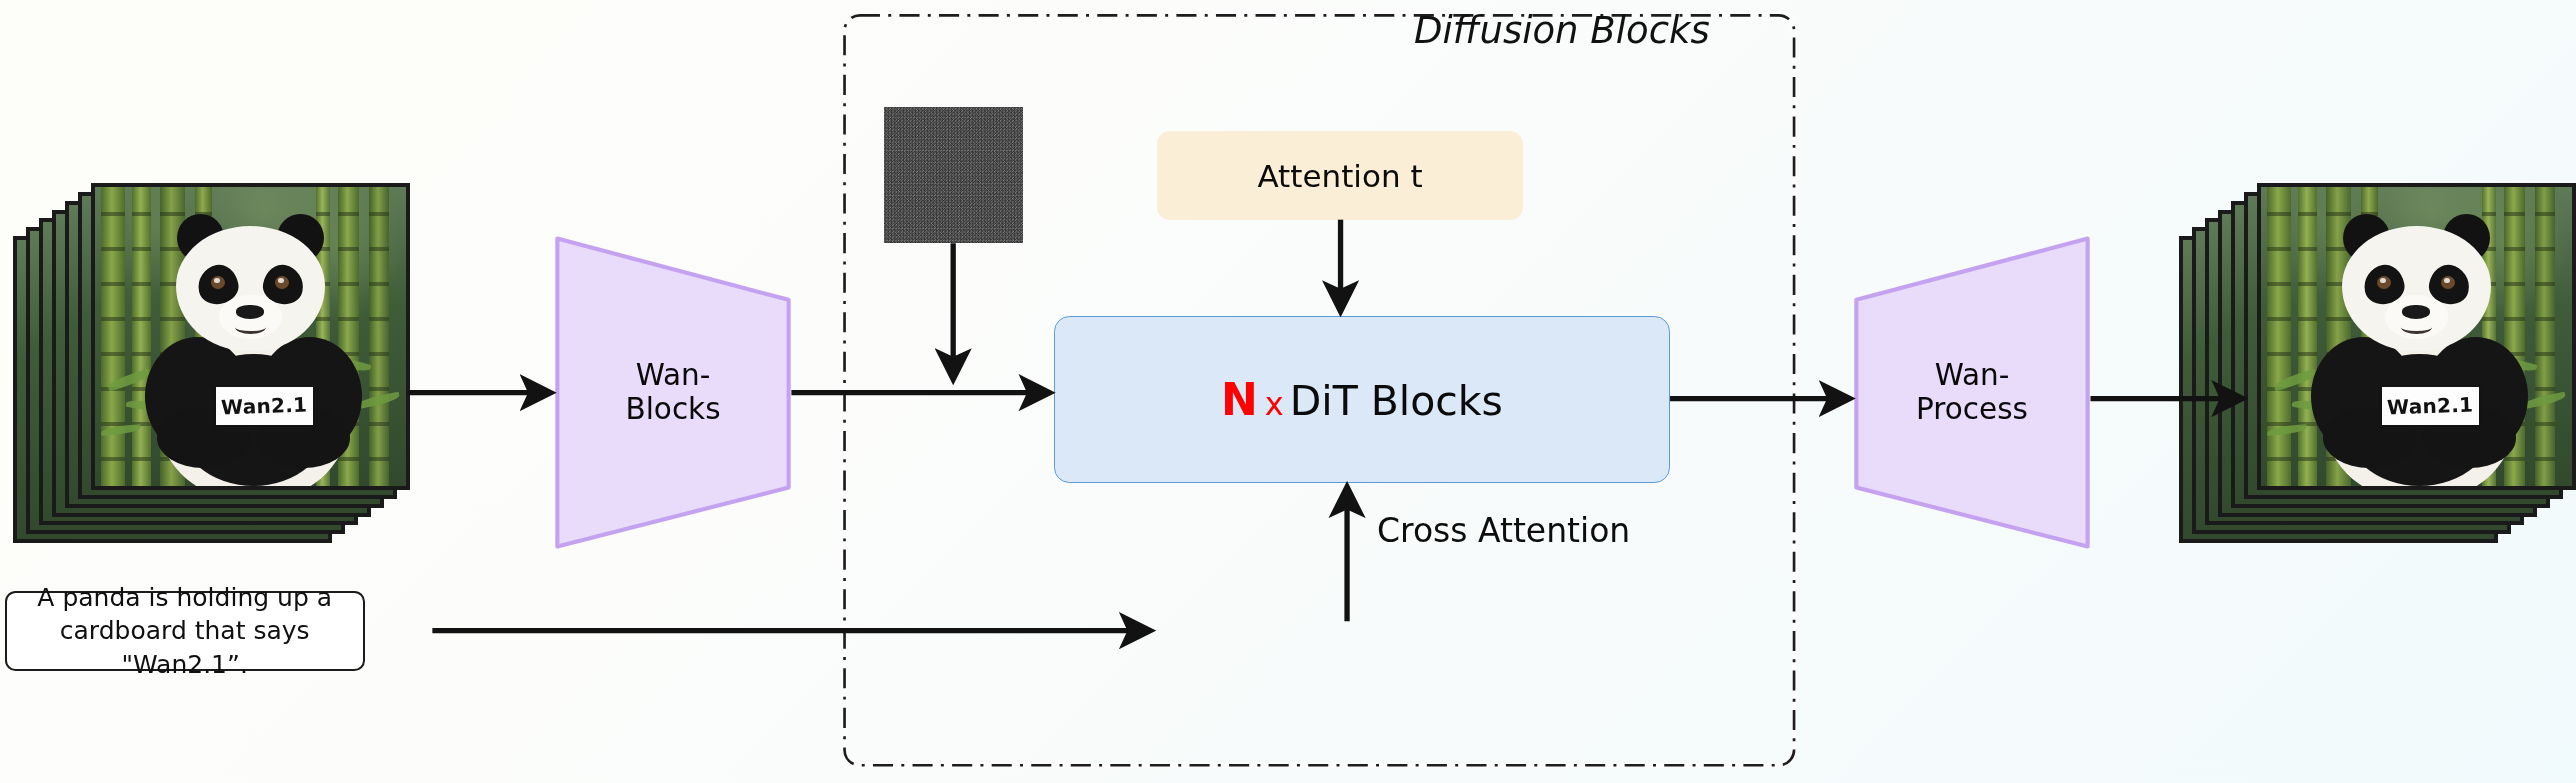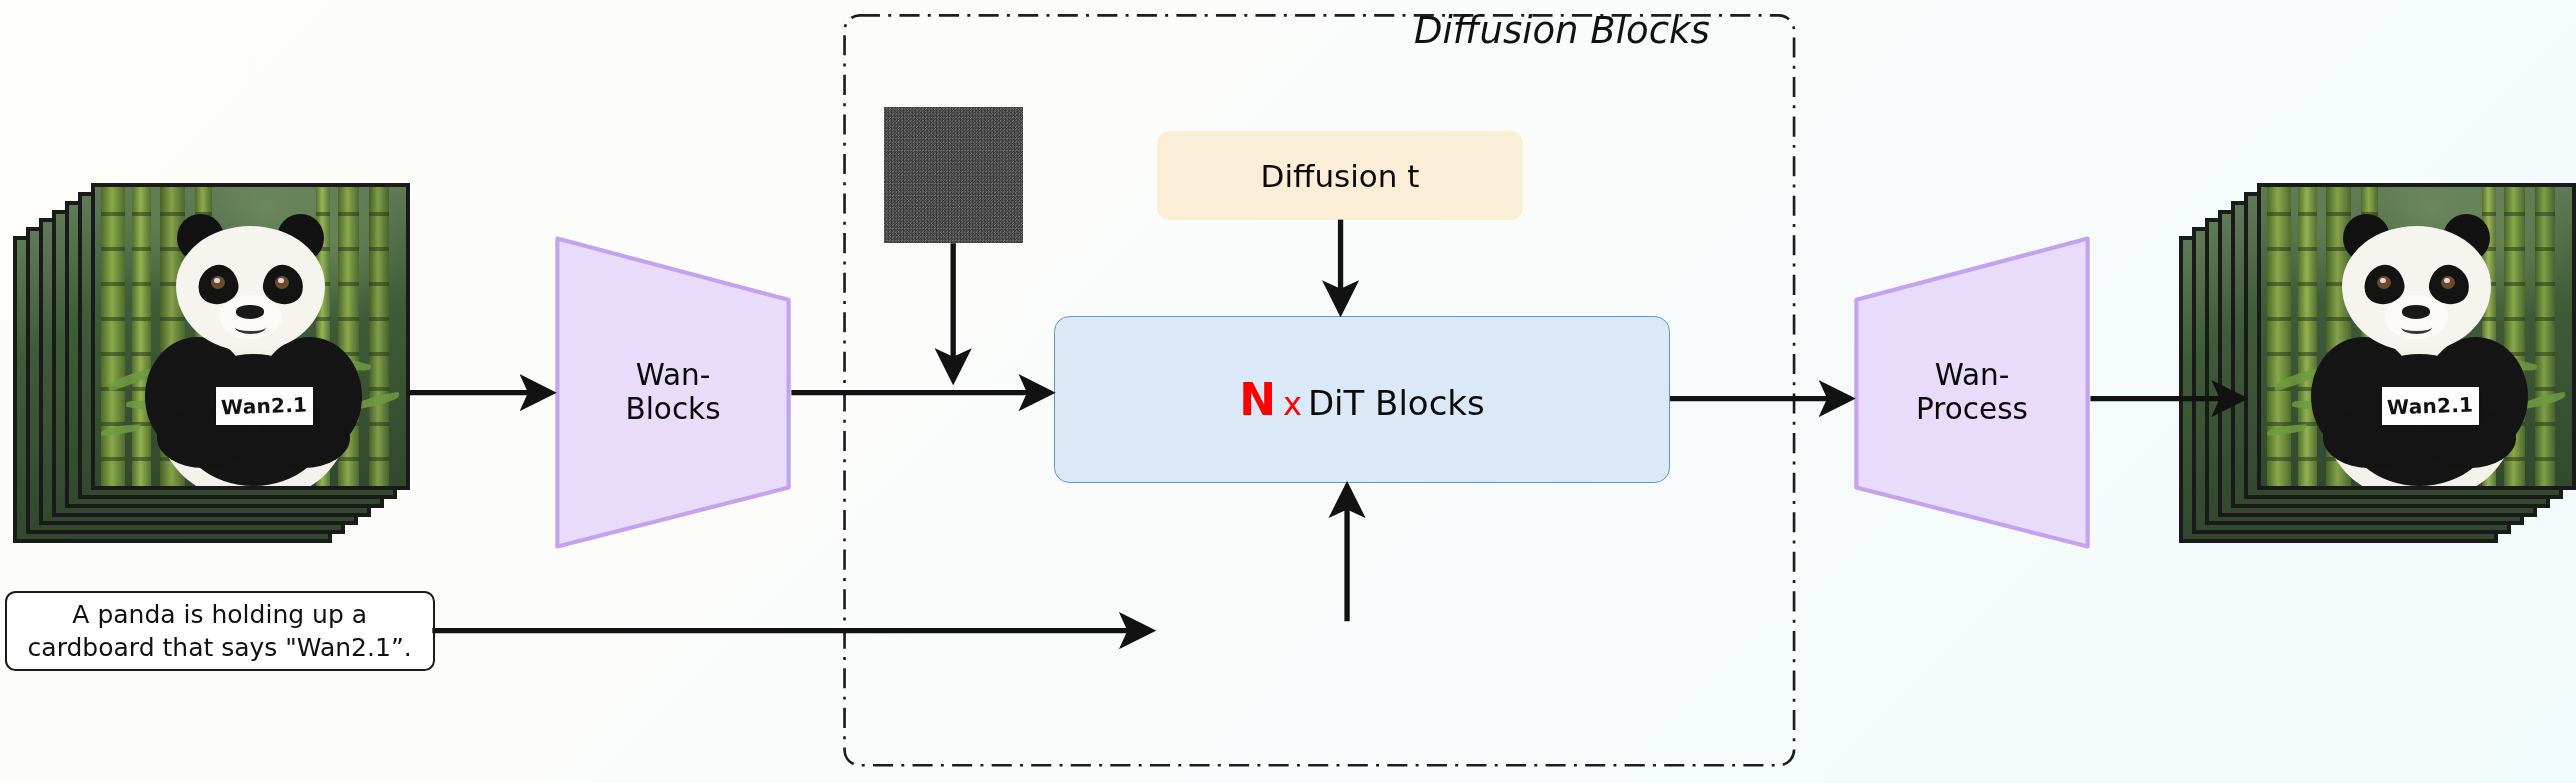--- a/index.html
+++ b/index.html
@@ -320,21 +320,21 @@
           <div class="p-arm" style="left:20%; top:74%; width:30%; height:20%;"></div>
           <div class="p-arm" style="left:52%; top:74%; width:30%; height:20%;"></div>
           <div class="p-sign" style="left:39%; top:67%; width:31%; height:12.5%;">
             <span style="font-size:20px;">Wan2.1</span>
           </div>
         </div>
       </div>
     </div>
   </div>
 
-  <div class="prompt-box" style="left:4.7px; top:591px; width:430px; height:80px; font-size:25px;">
+  <div class="prompt-box" style="left:4.7px; top:591px; width:360px; height:80px; font-size:25px;">
     <div>
       <div>A panda is holding up a</div>
       <div>cardboard that says "Wan2.1”.</div>
     </div>
   </div>
 
   <div class="trapz" style="left:555px; top:236px; width:236px; height:313px;">
     <svg width="236" height="313" viewBox="0 0 400 530">
       <polygon points="4,4 396,108 396,426 4,526" fill="#e8dcfa" stroke="#c4a2f0" stroke-width="7" stroke-linejoin="round"></polygon>
     </svg>
@@ -350,28 +350,28 @@
     </svg>
     <div class="trapz-label" style="font-size:29.5px;">
       <span>Wan-</span>
       <span>Process</span>
     </div>
   </div>
 
   <div class="noise-patch" style="left:884px; top:107px; width:139px; height:136px;"></div>
 
   <div class="rbox timestep" style="left:1157px; top:131px; width:366px; height:89px; font-size:31px;">
-    <span>Diffusion t</span>
+    <span>Attention t</span>
   </div>
 
   <div class="rbox dit" style="left:1054px; top:316px; width:616px; height:167px;">
     <span style="display:inline-flex; align-items:baseline; gap:0px;">
       <span class="dit-n" style="font-size:44px;">N</span>
       <span class="dit-x" style="font-size:32px; margin:0 5.9px 0 7px;">x</span>
-      <span class="dit-rest" style="font-size:34px;">DiT Blocks</span>
+      <span class="dit-rest" style="font-size:41px;">DiT Blocks</span>
     </span>
   </div>
 
 
   <div class="frame-stack" style="left:2179px; top:183px; width:402px; height:378px;">
     <div class="frame" style="left:0px;  top:53px; width:319px; height:307px;">
         <div class="frame-art">
           <div class="bamboo-bg"></div>
         </div>
       </div>
@@ -461,15 +461,16 @@
 
     <line x1="2281" y1="1052" x2="2281" y2="827" stroke="#121212" stroke-width="9" marker-end="url(#arrowhead)"></line>
 
     <line x1="732" y1="1068" x2="1945" y2="1068" stroke="#121212" stroke-width="9" marker-end="url(#arrowhead)"></line>
 
     <line x1="2828" y1="675" x2="3130" y2="675" stroke="#121212" stroke-width="9" marker-end="url(#arrowhead)"></line>
 
     <line x1="3540" y1="675" x2="3795" y2="675" stroke="#121212" stroke-width="9" marker-end="url(#arrowhead)"></line>
   </svg>
 
+  <div class="edge-label" style="left:1377px; top:511px; font-size:33px;">Cross Attention</div>
 
 </div>
 
 
 </body></html>

